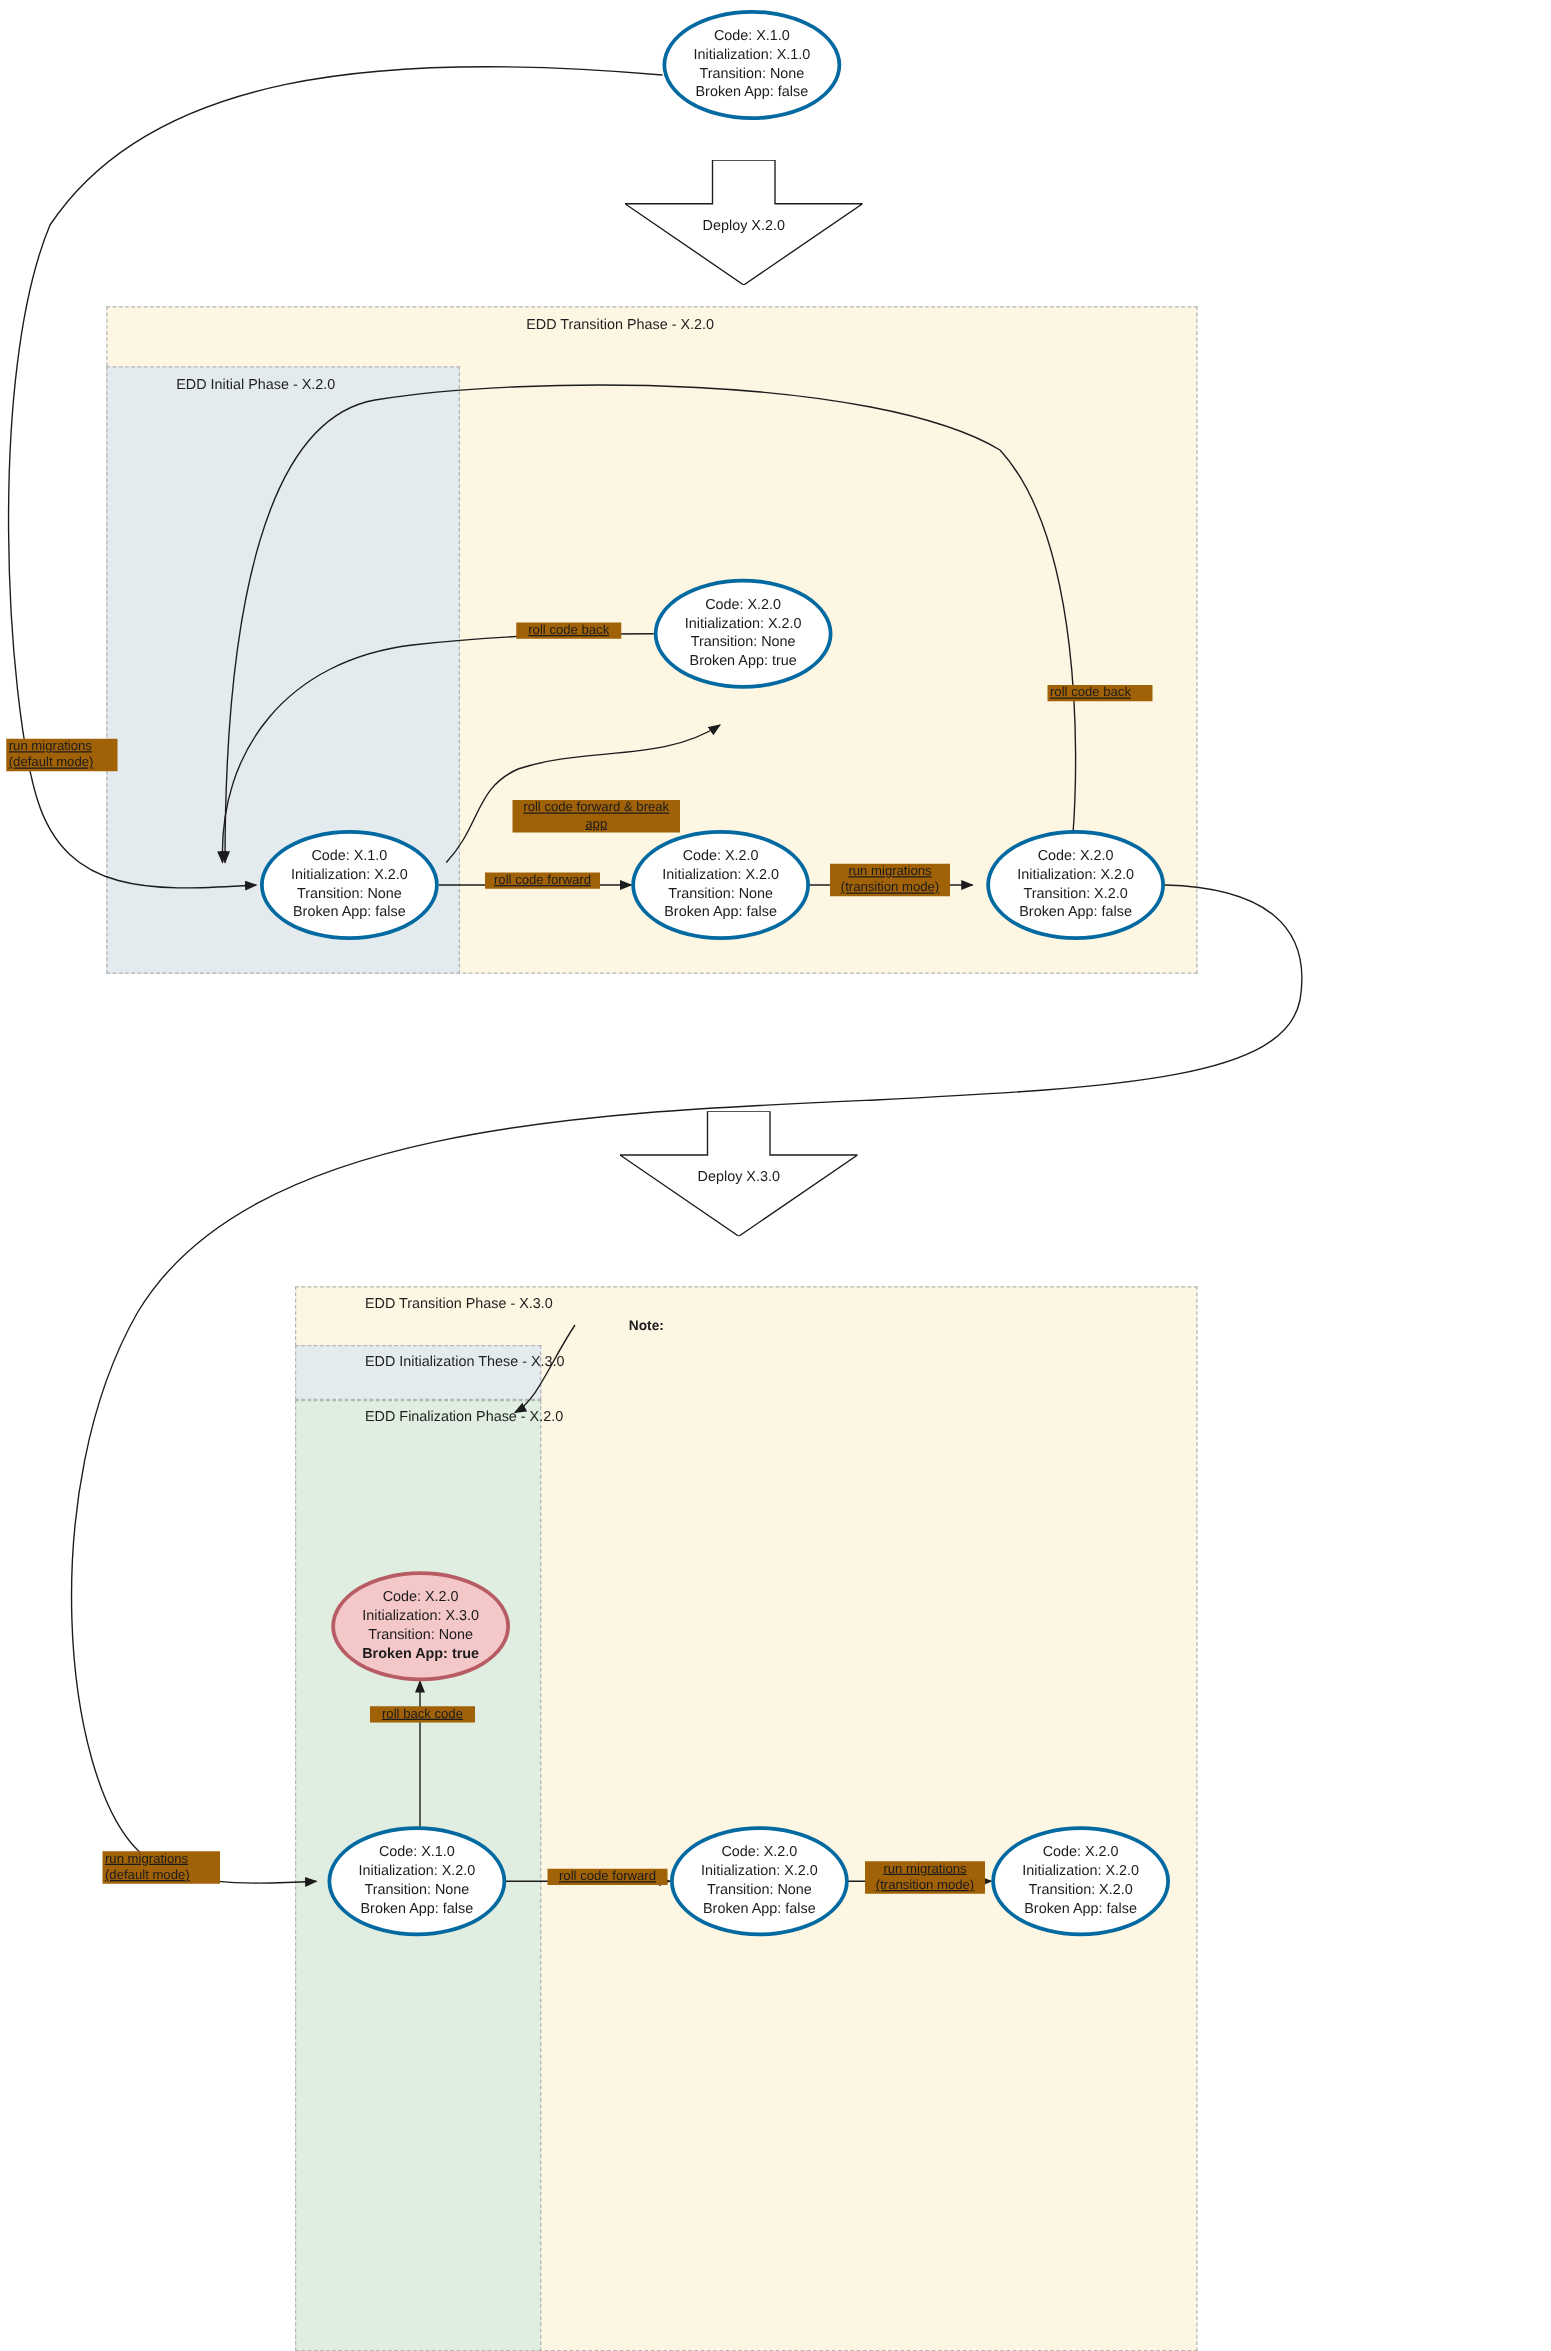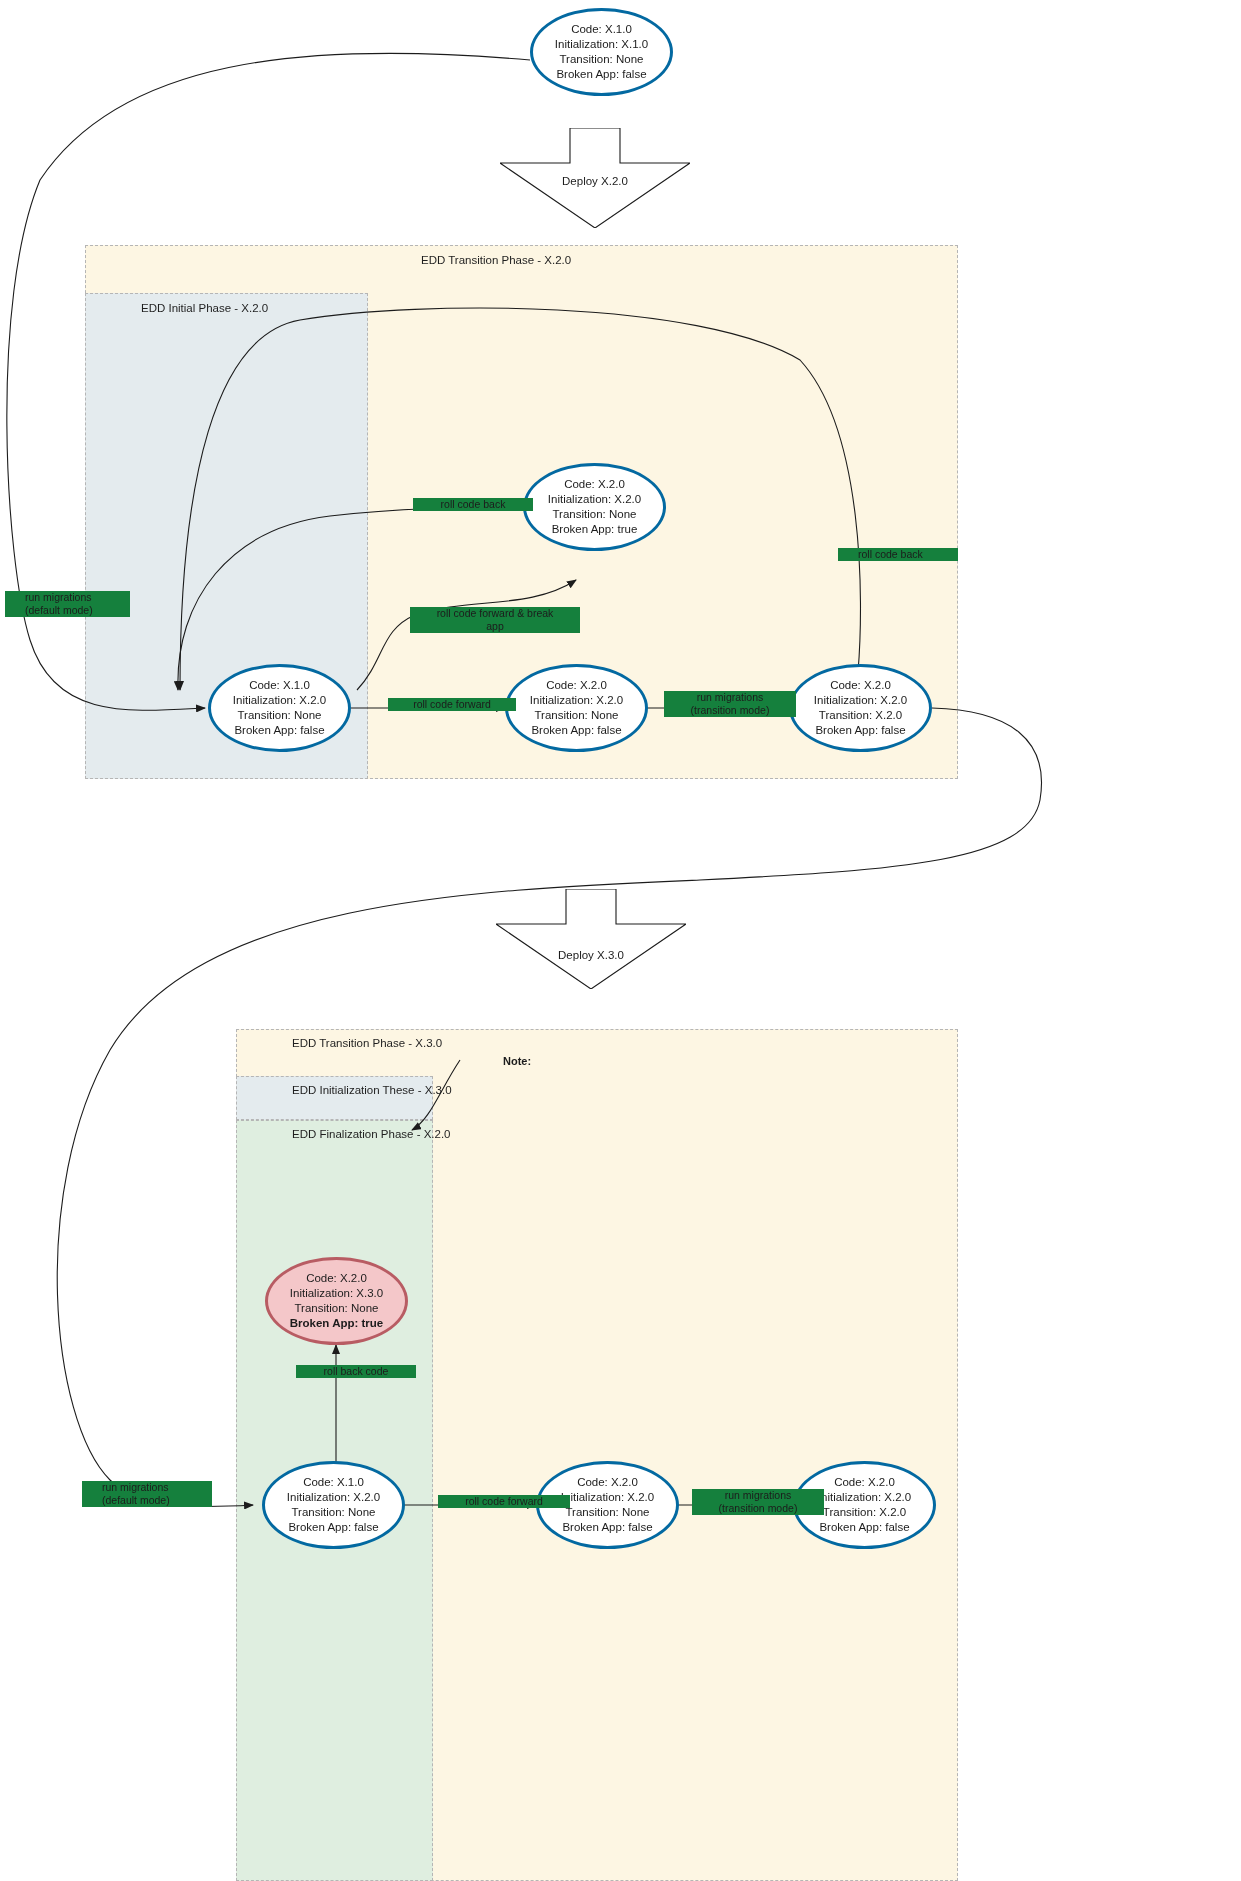--- a/index.html
+++ b/index.html
@@ -57,24 +57,25 @@
     border-color: #b85c63;
   }
   .node .bold {
     font-weight: bold;
   }
   .edge-label {
     position: absolute;
     font-size: 10.5px;
     line-height: 13px;
     color: #1c1c1c;
-    background: #15803d;
+    background: #a16207;
     text-align: center;
     white-space: pre-line;
-    padding: 0 20px;
+    padding: 0 2px;
+    text-decoration: underline;
   }
   .arrow-box {
     position: absolute;
   }
   .arrow-box .label {
     position: absolute;
     left: 0;
     width: 100%;
     text-align: center;
     font-size: 11.5px;
@@ -212,31 +213,31 @@
     <svg width="190" height="100" viewBox="0 0 190 100">
       <polygon points="70,0 120,0 120,35 190,35 95,100 0,35 70,35" fill="#ffffff" stroke="#1c1c1c" stroke-width="1.1"></polygon>
     </svg>
     <span class="label" style="top:47px;">Deploy X.2.0</span>
   </div>
 
   <div class="arrow-box" style="left:496px; top:889px; width:190px; height:100px;">
     <svg width="190" height="100" viewBox="0 0 190 100">
       <polygon points="70,0 120,0 120,35 190,35 95,100 0,35 70,35" fill="#ffffff" stroke="#1c1c1c" stroke-width="1.1"></polygon>
     </svg>
-    <span class="label" style="top:60px;">Deploy X.3.0</span>
+    <span class="label" style="top:47px;">Deploy X.3.0</span>
   </div>
 
   <div class="edge-label" style="left:5px; top:591px; width:85px; text-align:left;">run migrations
 (default mode)</div>
 
   <div class="edge-label" style="left:413px; top:498px; width:80px;">roll code back</div>
 
   <div class="edge-label" style="left:838px; top:548px; width:80px; text-align:left;">roll code back</div>
 
-  <div class="edge-label" style="left:410px; top:607px; width:130px;text-align:center;">roll code forward &amp; break app</div>
+  <div class="edge-label" style="left:410px; top:640px; width:130px;text-align:center;">roll code forward &amp; break app</div>
 
   <div class="edge-label" style="left:388px; top:698px; width:88px;">roll code forward</div>
 
   <div class="edge-label" style="left:664px; top:691px; width:92px;">run migrations
 (transition mode)</div>
 
   <div class="edge-label" style="left:82px; top:1481px; width:90px; text-align:left;">run migrations
 (default mode)</div>
 
   <div class="edge-label" style="left:296px; top:1365px; width:80px;">roll back code</div>

